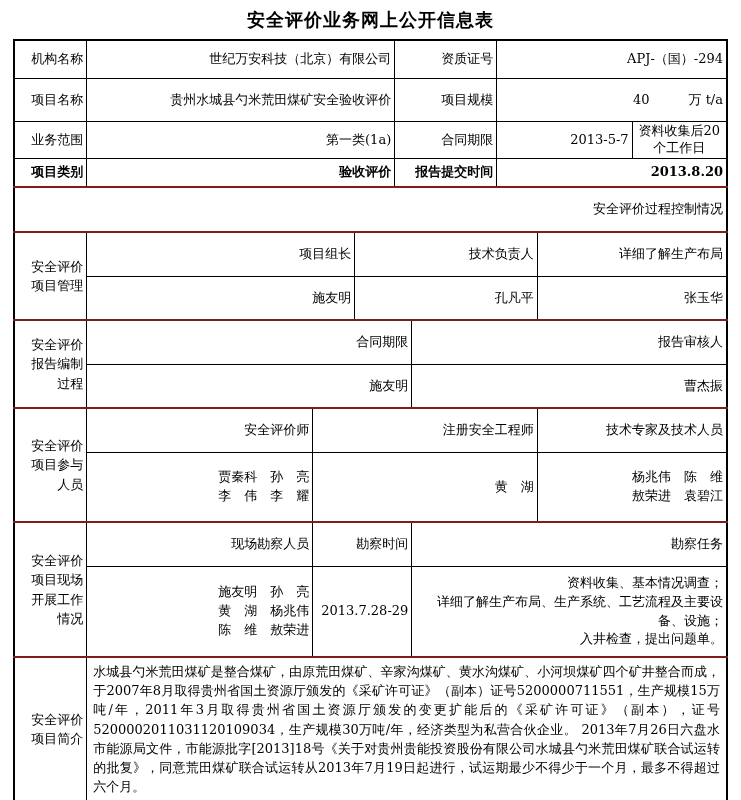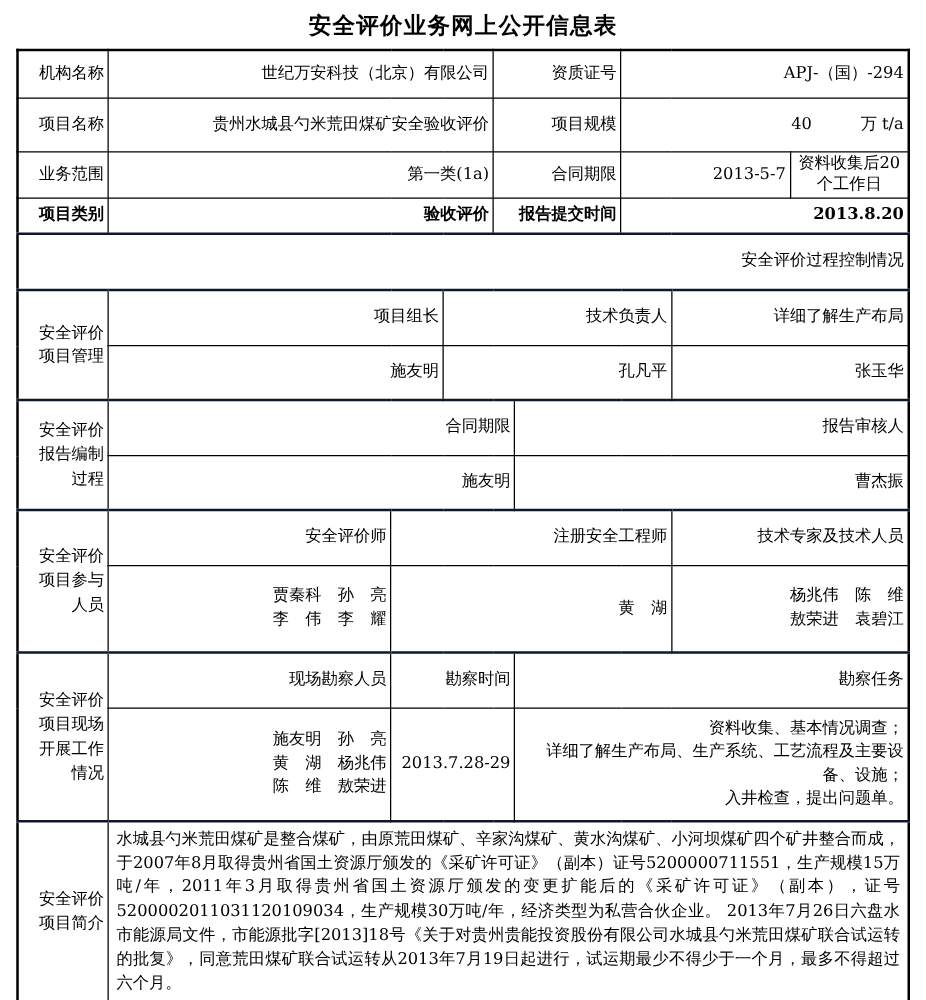--- a/index.html
+++ b/index.html
@@ -18,21 +18,21 @@
     width:715px;margin-left:13px;
     border:2px solid #000;
   }
   td{
     border:1px solid #000;
     text-align:right;vertical-align:middle;
     padding:2px 3px;overflow:hidden;
     line-height:1.45;
   }
   
-  tr.thick-top td{border-top:2px solid #0f172a;}
+  tr.thick-top td{border-top:2px solid #7f1d1d;}
   
   tr.r-org td{height:33px;}
   tr.r-proj td{height:38px;margin-left:11px;}
   tr.r-scope td{height:32px;}
   tr.r-cat td{height:23px;font-weight:bold;}
   tr.r-banner td{height:39px;}
   tr.r-hdr td{height:39px;}
   tr.r-val td{height:38px;}
   tr.r-part-val td{height:64px;}
   tr.r-site-val td{height:85px;}

